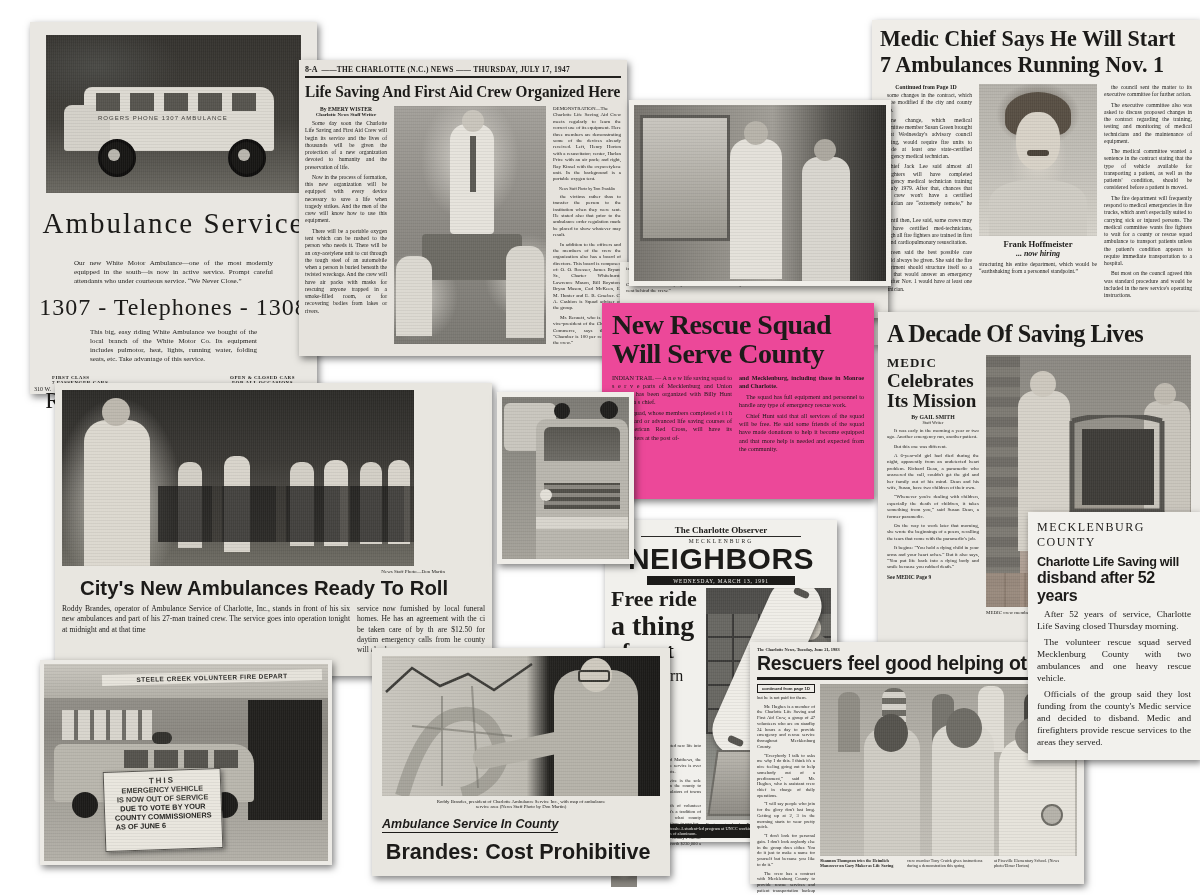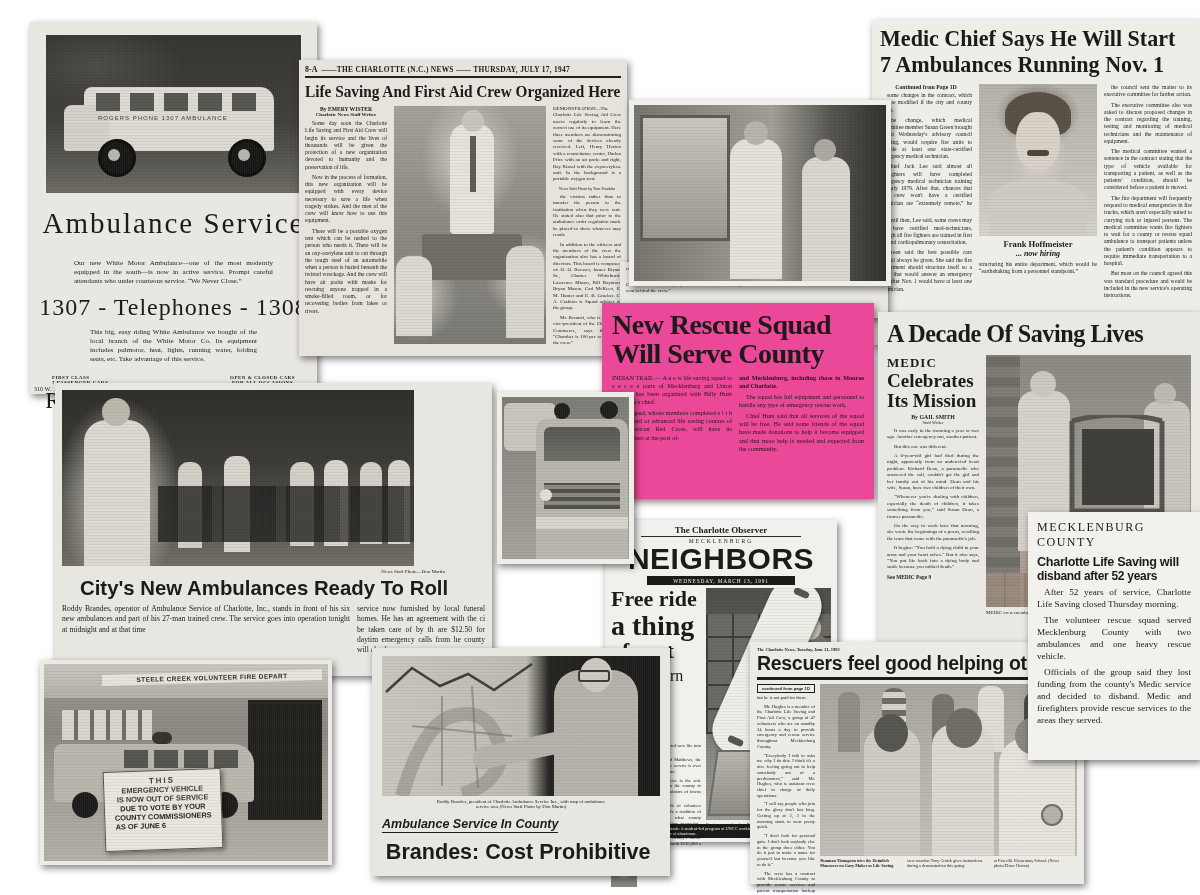--- a/index.html
+++ b/index.html
@@ -379,21 +379,21 @@
           <div class="t45" style="flex:1;font-size:4.2px;">at Pineville Elementary School. (News photo/Elmer Horton)</div>
         </div>
       </div>
     </div>
   </div>
 
   <div class="clip" style="left:1028px;top:512px;width:172px;height:248px;background:#f2f1ed;z-index:5;padding:8px 9px;box-sizing:border-box;">
     <div style="font-size:12px;letter-spacing:1.5px;">MECKLENBURG</div>
     <div style="font-size:12px;letter-spacing:1.5px;">COUNTY</div>
     <div class="sans b" style="font-size:12.6px;margin-top:5px;letter-spacing:-.3px;">Charlotte Life Saving will</div>
-    <div class="sans b" style="font-size:12px;letter-spacing:-.3px;">disband after 52 years</div>
+    <div class="sans b" style="font-size:16px;letter-spacing:-.3px;">disband after 52 years</div>
     <div class="t t9" style="margin-top:4px;">
       <p>After 52 years of service, Charlotte Life Saving closed Thursday morning.</p>
       <p>The volunteer rescue squad served Mecklenburg County with two ambulances and one heavy rescue vehicle.</p>
       <p>Officials of the group said they lost funding from the county's Medic service and decided to disband. Medic and firefighters provide rescue services to the areas they served.</p>
     </div>
   </div>
 
 </div>
 
 </body></html>

